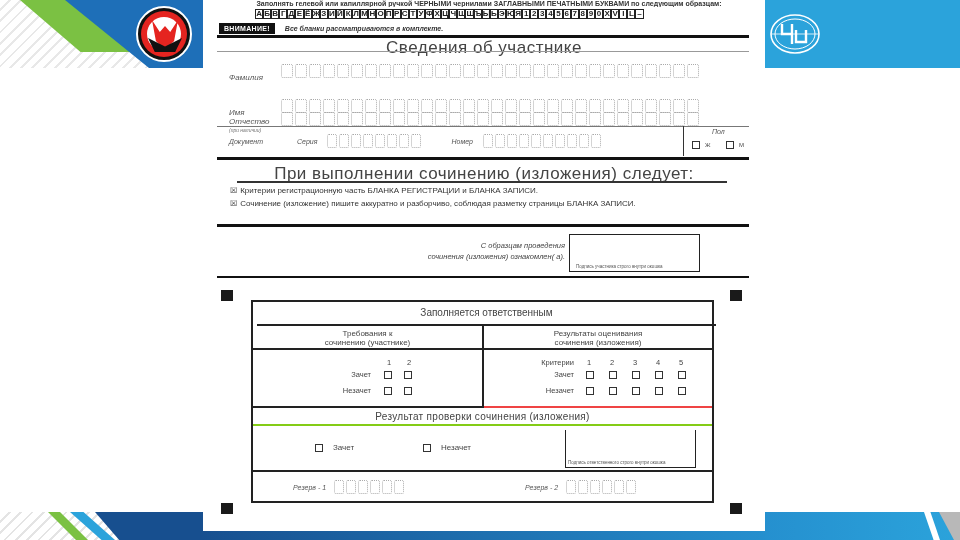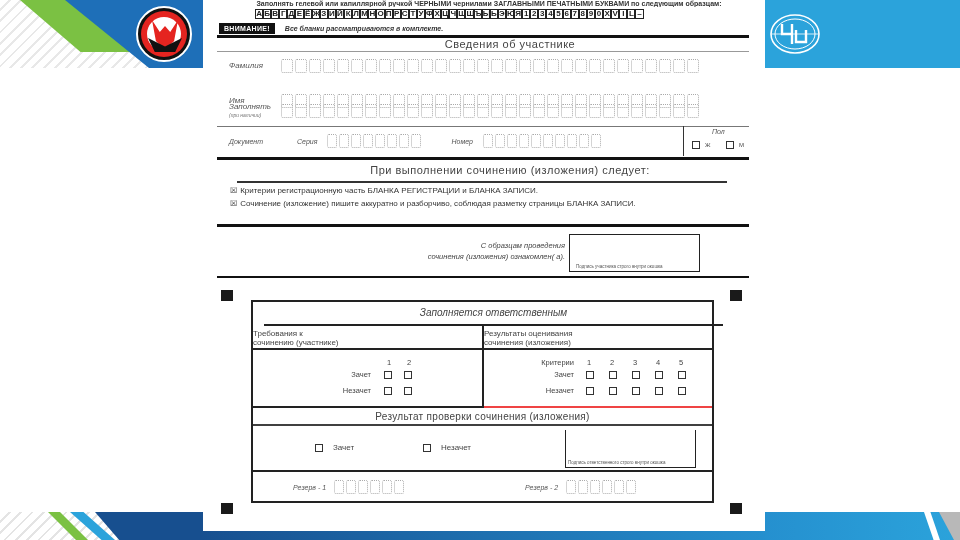--- a/index.html
+++ b/index.html
@@ -32,24 +32,24 @@
   
   .sheet { position: absolute; left: 203px; top: 0; width: 562px; height: 531px; background: #ffffff; }
   .sample-line { position: absolute; left: 26px; top: 0; width: 520px; font-size: 7px; font-weight: bold; color: #333; text-align: center; white-space: nowrap; overflow: hidden; }
   .alphabet { position: absolute; left: 52px; top: 9px; display: flex; gap: 0; }
   .alphabet span { display: inline-block; width: 8.1px; height: 10px; border: 1px solid #222; font-size: 8px; line-height: 8px; text-align: center; font-weight: bold; overflow: hidden; }
   .attention { position: absolute; left: 16px; top: 23px; display: flex; align-items: center; gap: 10px; }
   .attention .badge { background: #111; color: #fff; font-size: 7px; font-weight: bold; padding: 2px 5px; letter-spacing: 0.3px; }
   .attention .note { font-size: 7px; font-style: italic; font-weight: bold; color: #333; }
   .rule-thick { position: absolute; left: 14px; height: 3px; background: #111; }
   .rule-thin { position: absolute; left: 14px; height: 1px; background: #999; }
-  .section-title { position: absolute; width: 100%; text-align: center; font-size: 11px; color: #444; letter-spacing: 0.5px; font-weight: 300; margin-left: 26px; }
+  .section-title { position: absolute; width: 100%; text-align: center; font-size: 17px; color: #444; letter-spacing: 0.5px; font-weight: 300; }
 
   .field-row { position: absolute; left: 26px; display: flex; align-items: center; }
-  .field-label { width: 52px; font-size: 8px; font-style: italic; color: #555; line-height: 8px; }
+  .field-label { width: 52px; font-size: 8px; font-style: italic; color: #555; line-height: 8px; margin-top: 15px; }
   .field-label small { display: block; font-size: 5px; color: #777; }
   .cells { display: flex; gap: 2px; }
   .cell { width: 12px; height: 14px; border: 1px dotted #aaa; border-radius: 2px; }
   .cell.sm { width: 10px; height: 14px; }
 
   .doc-row { position: absolute; left: 26px; top: 134px; display: flex; align-items: center; gap: 10px; }
   .doc-row .lbl { font-size: 7px; font-style: italic; color: #555; }
   .sex { position: absolute; left: 480px; top: 126px; width: 80px; height: 30px; border-left: 1px solid #333; }
   .sex .t { position: absolute; left: 28px; top: 2px; font-size: 7px; color: #555; font-style: italic; }
   .sex .opt { position: absolute; top: 15px; display: flex; align-items: center; gap: 5px; font-size: 6px; color: #444; }
@@ -59,30 +59,30 @@
   .instr .chk { font-size: 8px; margin-right: 3px; }
 
   .consent { position: absolute; left: 180px; top: 240px; width: 182px; text-align: right; font-size: 7.5px; font-style: italic; color: #444; line-height: 11px; }
   .sig-box { position: absolute; left: 366px; top: 234px; width: 131px; height: 38px; border: 1px solid #222; }
   .sig-box .cap { position: absolute; left: 6px; bottom: 2px; font-size: 4.5px; color: #555; white-space: nowrap; }
 
   .marker { position: absolute; width: 12px; height: 11px; background: #1a1a1a; }
 
   
   .tbl { position: absolute; left: 48px; top: 300px; width: 463px; height: 203px; border: 2px solid #222; }
-  .tbl .hdr { position: absolute; left: 11px; top: 0; width: 100%; height: 24px; border-bottom: 2px solid #222; text-align: center; font-size: 10px; color: #444; line-height: 22px; font-style: italic; }
-  .tbl .sub { position: absolute; top: 24px; height: 24px; border-bottom: 2px solid #222; text-align: left; font-size: 8px; color: #444; line-height: 9px; padding-top: 3px; }
+  .tbl .hdr { position: absolute; left: 4px; top: 0; width: 100%; height: 24px; border-bottom: 2px solid #222; text-align: center; font-size: 10px; color: #444; line-height: 22px; }
+  .tbl .sub { position: absolute; top: 24px; height: 24px; border-bottom: 2px solid #222; text-align: center; font-size: 8px; color: #444; line-height: 9px; padding-top: 3px; }
   .tbl .sub.l { left: 0; width: 231px; border-right: 2px solid #222; }
   .tbl .sub.r { left: 231px; width: 228px; }
   .tbl .grades-l { position: absolute; left: 0; top: 48px; width: 231px; height: 58px; border-right: 2px solid #222; border-bottom: 2px solid #222; }
   .tbl .grades-r { position: absolute; left: 231px; top: 48px; width: 228px; height: 58px; border-bottom: 2px solid #ef4444; }
   .g-num { position: absolute; font-size: 7.5px; color: #444; }
   .g-lbl { position: absolute; font-size: 7.5px; color: #444; text-align: right; }
   .g-box { position: absolute; width: 8px; height: 8px; border: 1px solid #333; }
-  .tbl .res-hdr { position: absolute; left: 0; top: 106px; width: 100%; height: 18px; border-bottom: 2px solid #404040; text-align: center; font-size: 10px; color: #444; line-height: 17px; letter-spacing: 0.3px; }
+  .tbl .res-hdr { position: absolute; left: 0; top: 106px; width: 100%; height: 18px; border-bottom: 2px solid #84cc16; text-align: center; font-size: 10px; color: #444; line-height: 17px; letter-spacing: 0.3px; }
   .tbl .res-body { position: absolute; left: 0; top: 124px; width: 100%; height: 46px; border-bottom: 2px solid #222; }
   .res-opt { position: absolute; top: 17px; display: flex; align-items: center; gap: 10px; font-size: 8px; color: #444; }
   .res-sig { position: absolute; left: 312px; top: 4px; width: 131px; height: 38px; border-left: 1px solid #222; border-right: 1px solid #222; border-bottom: 1px solid #222; }
   .res-sig .cap { position: absolute; left: 2px; bottom: 2px; font-size: 4.5px; color: #555; white-space: nowrap; }
   .reserve { position: absolute; top: 178px; display: flex; align-items: center; gap: 4px; font-size: 7px; color: #555; font-style: italic; }
 </style>
 </head>
 <body>
 
 <div class="deco top-left">
@@ -241,21 +241,21 @@
         <span class="cell"></span>
         <span class="cell"></span>
         <span class="cell"></span>
         <span class="cell"></span>
         <span class="cell"></span>
         <span class="cell"></span>
       </div>
   </div>
   <div class="field-row" style="top:103px;">
     <div class="field-label">
-      <span>Заполнять</span>
+      <span>Отчество</span>
       <small>(при наличии)</small>
     </div>
     <div class="cells">
         <span class="cell"></span>
         <span class="cell"></span>
         <span class="cell"></span>
         <span class="cell"></span>
         <span class="cell"></span>
         <span class="cell"></span>
         <span class="cell"></span>

